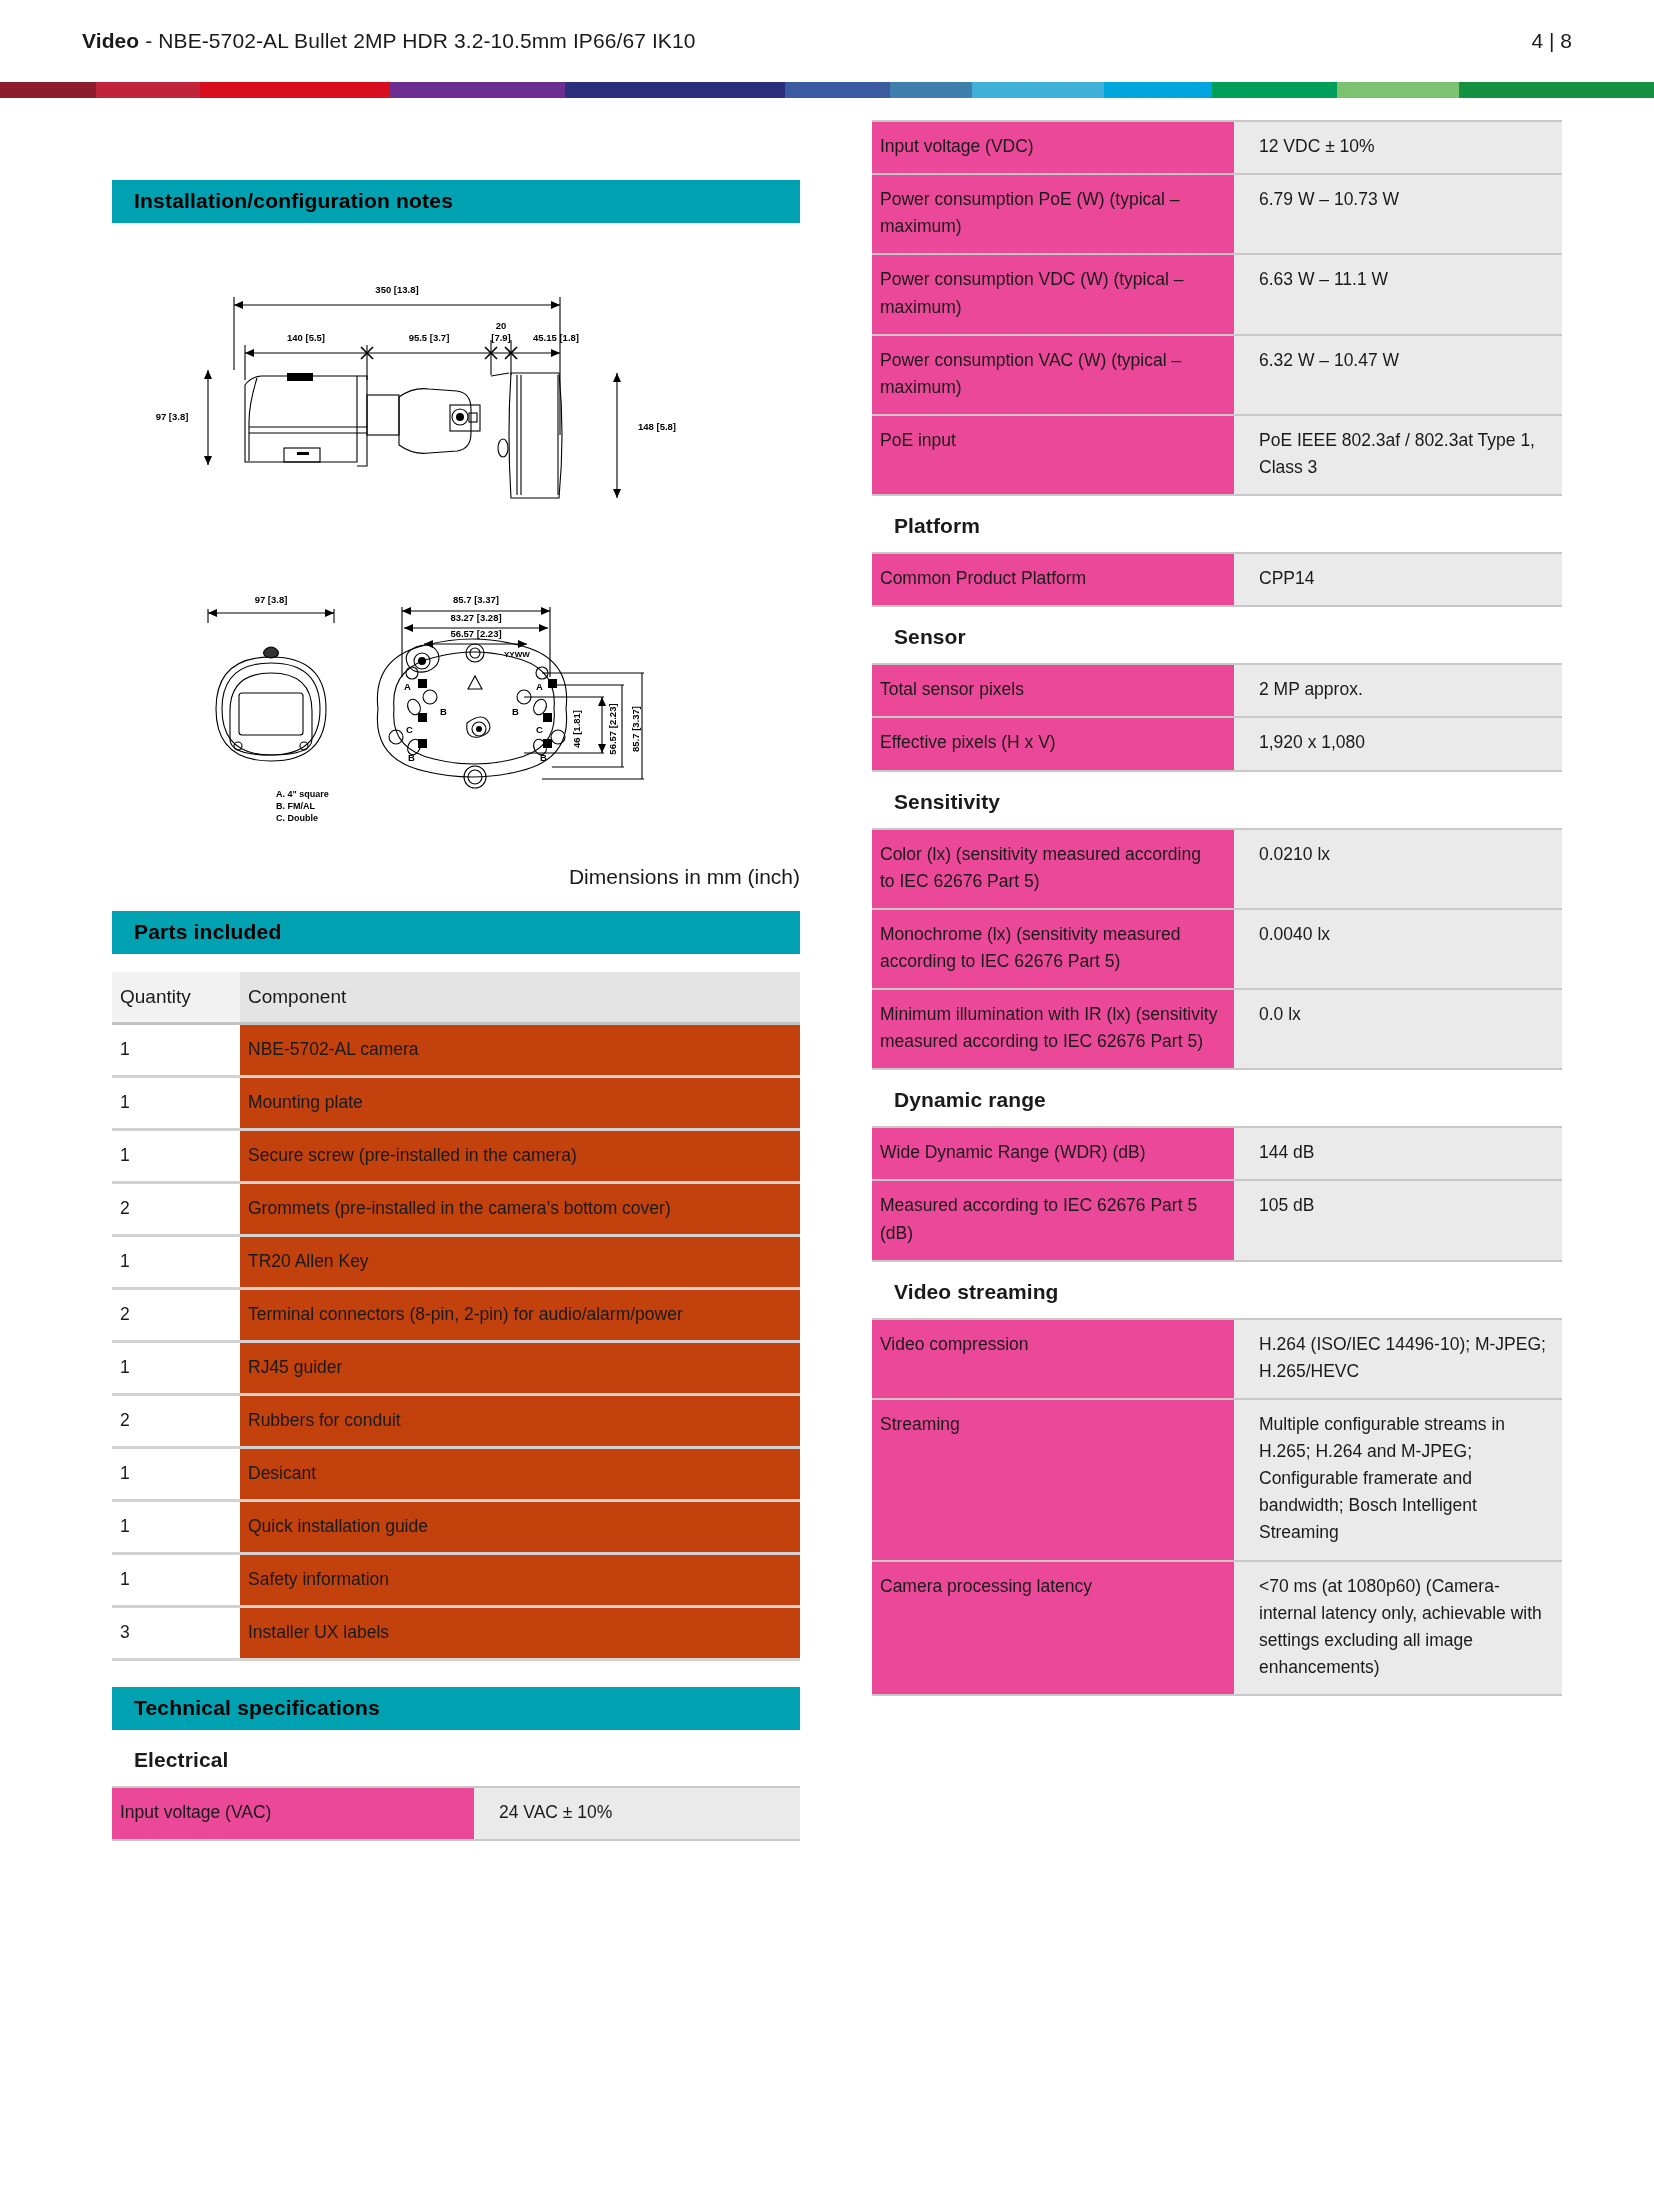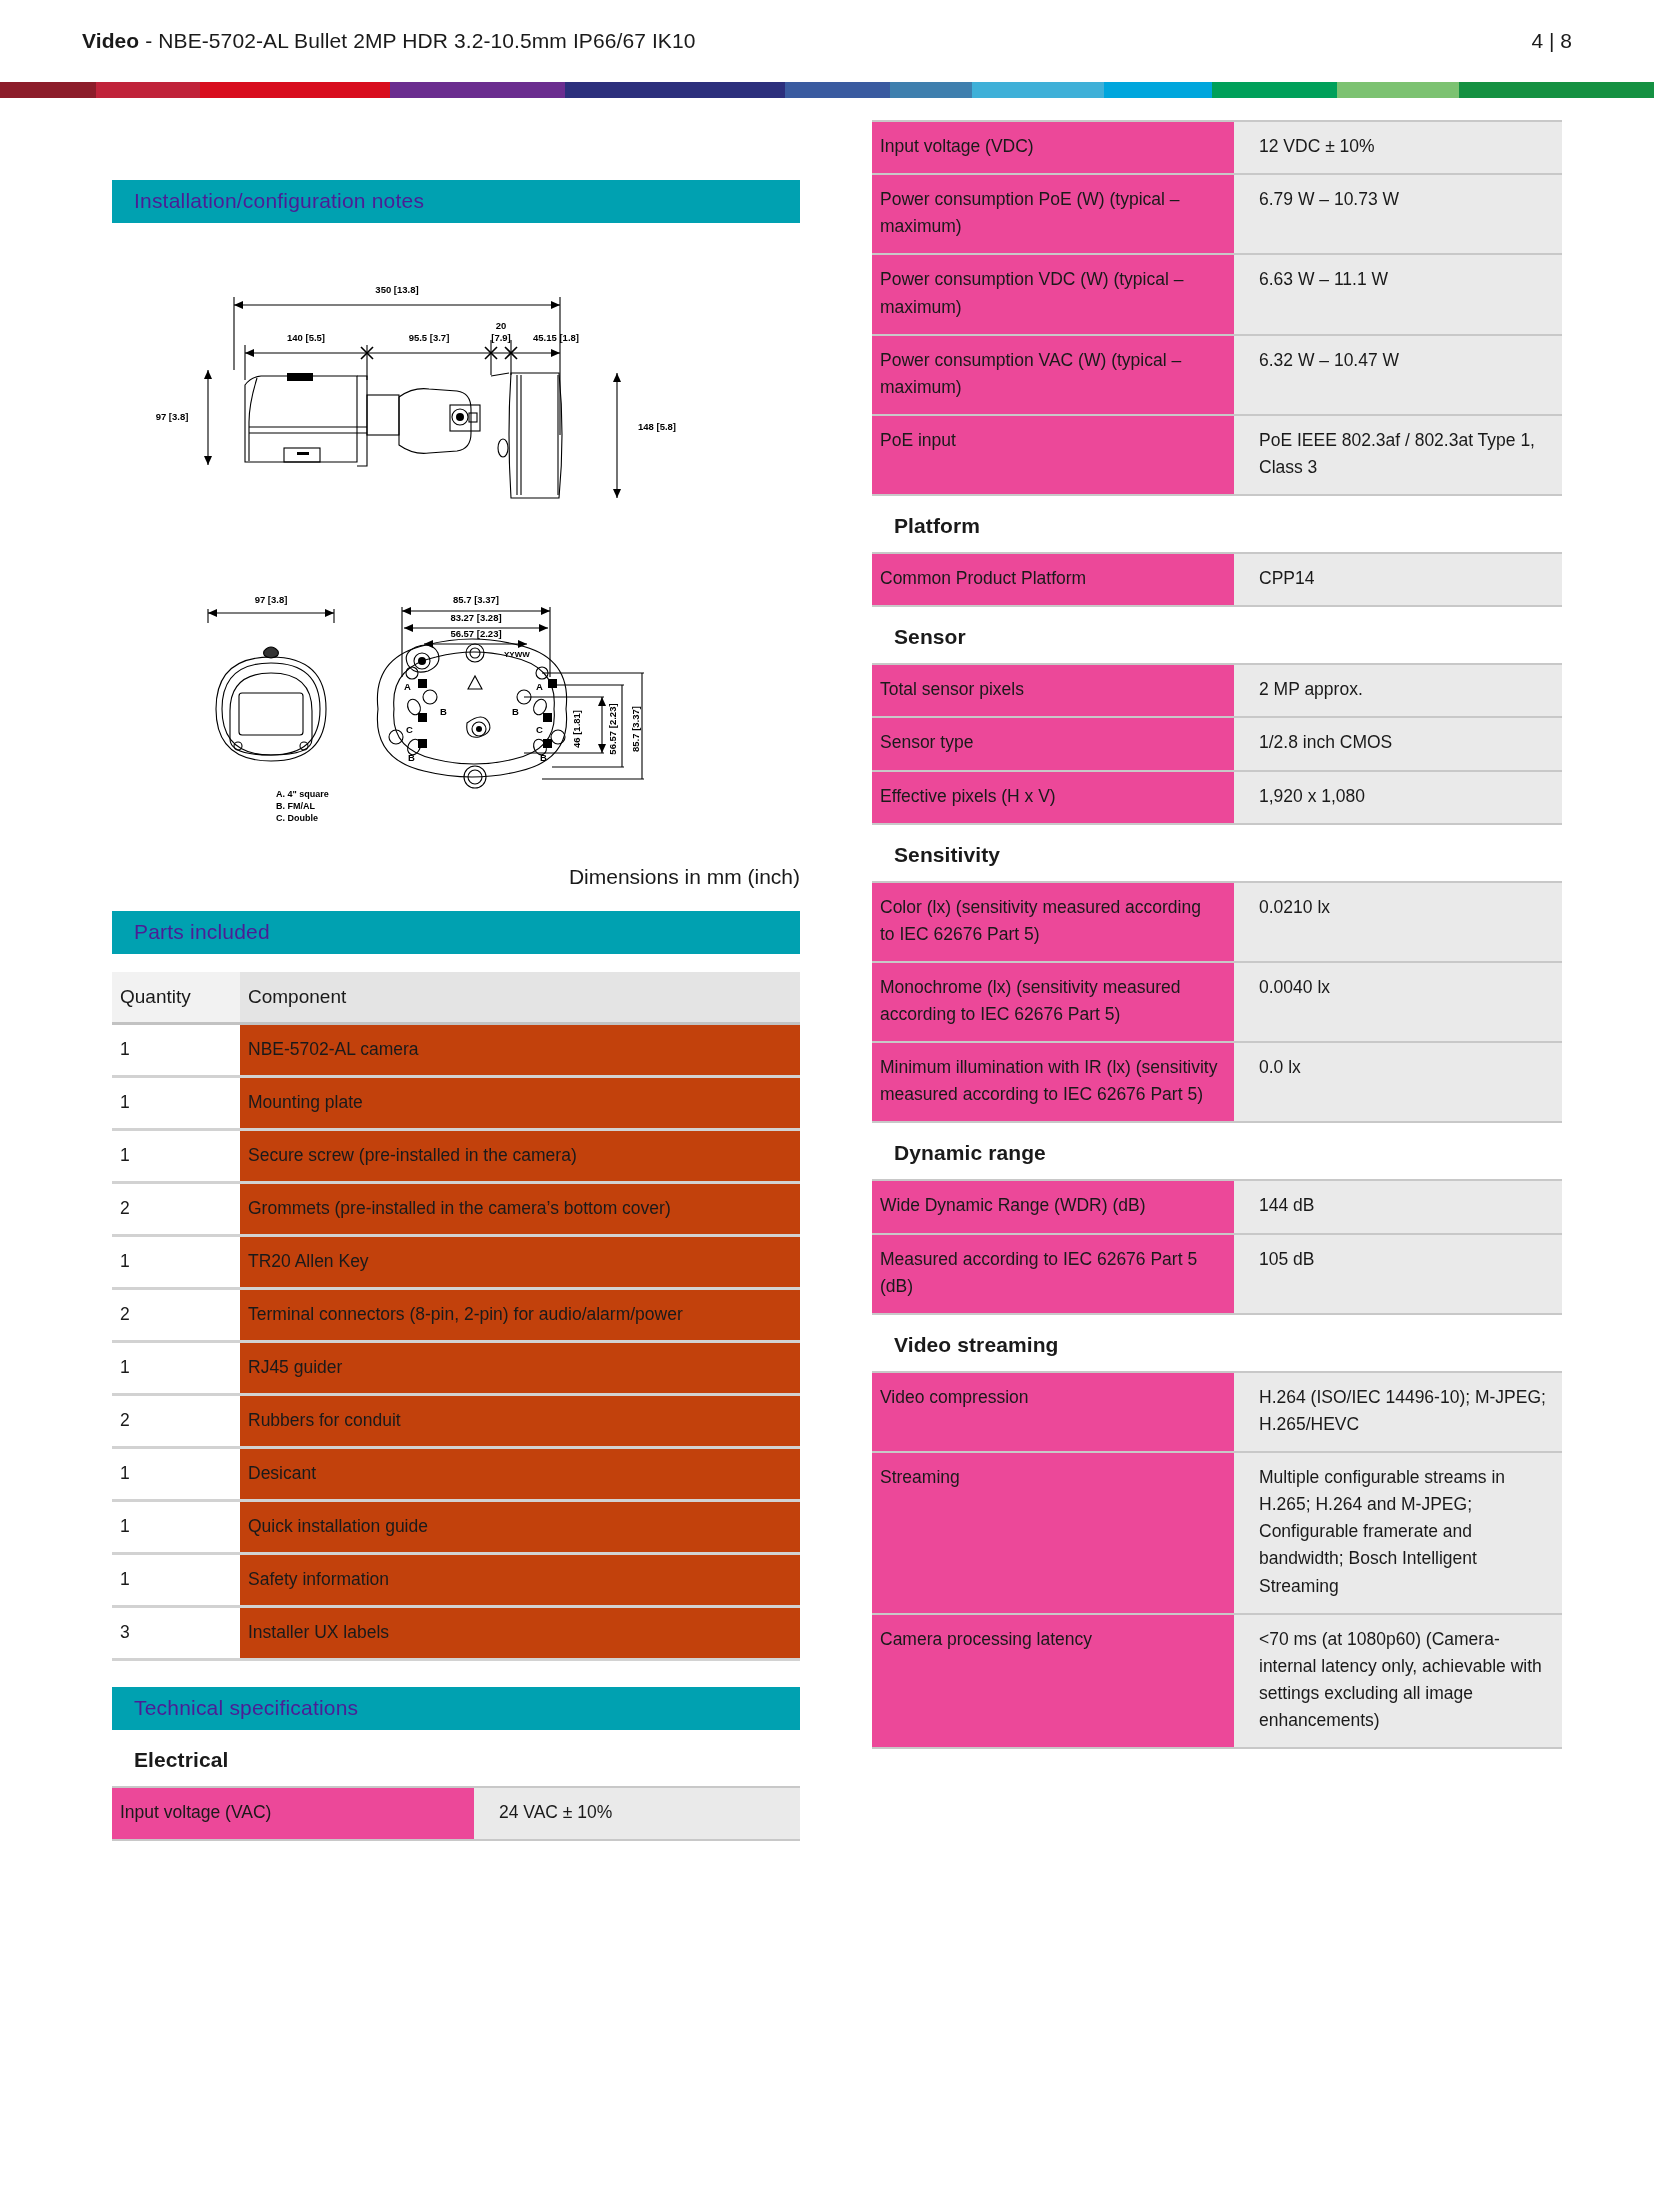--- a/index.html
+++ b/index.html
@@ -66,23 +66,23 @@
   .col-right {
     position: absolute;
     left: 872px;
     top: 0px;
     width: 690px;
   }
 
   
   .banner {
     background: #00a1b1;
-    color: #4c1d95;
+    color: #000000;
     font-size: 21px;
-    font-weight: normal;
+    font-weight: bold;
     padding: 9px 0 10px 22px;
     box-sizing: border-box;
     letter-spacing: 0.2px;
   }
 
   
   .subhead {
     font-size: 21px;
     font-weight: bold;
     padding: 18px 0 14px 22px;
@@ -470,24 +470,20 @@
     </table>
 
     <div class="subhead">Sensor</div>
     <table class="spec">
       <tbody id="sensor-body">
           <tr>
             <td>Total sensor pixels</td>
             <td>2 MP approx.</td>
           </tr>
           <tr>
-            <td>Sensor type</td>
-            <td>1/2.8 inch CMOS</td>
-          </tr>
-          <tr>
             <td>Effective pixels (H x V)</td>
             <td>1,920 x 1,080</td>
           </tr>
         </tbody>
     </table>
 
     <div class="subhead">Sensitivity</div>
     <table class="spec">
       <tbody id="sensitivity-body">
           <tr>

